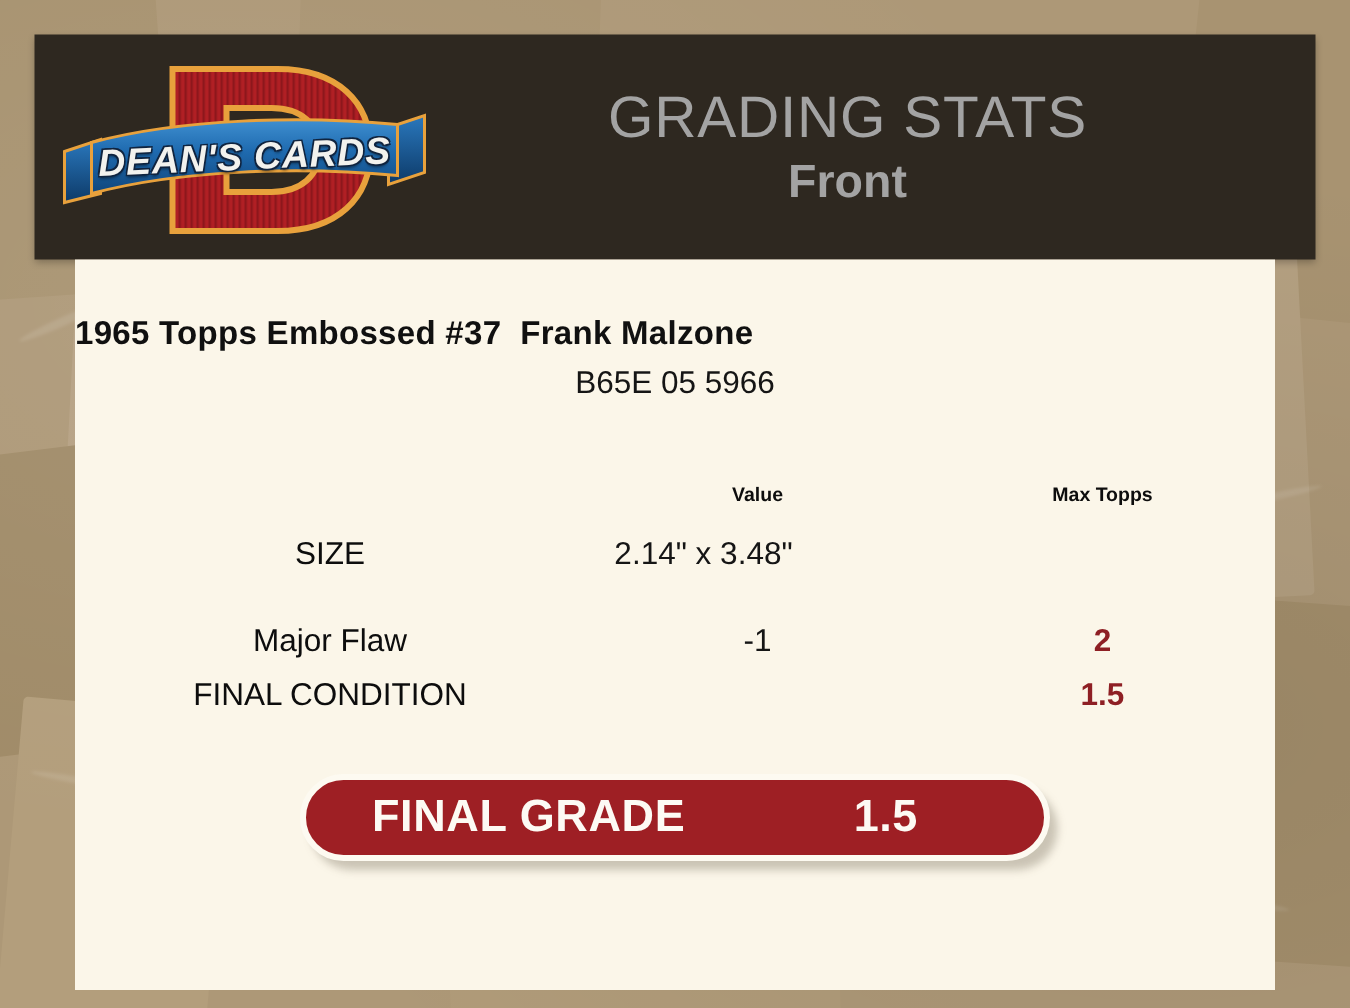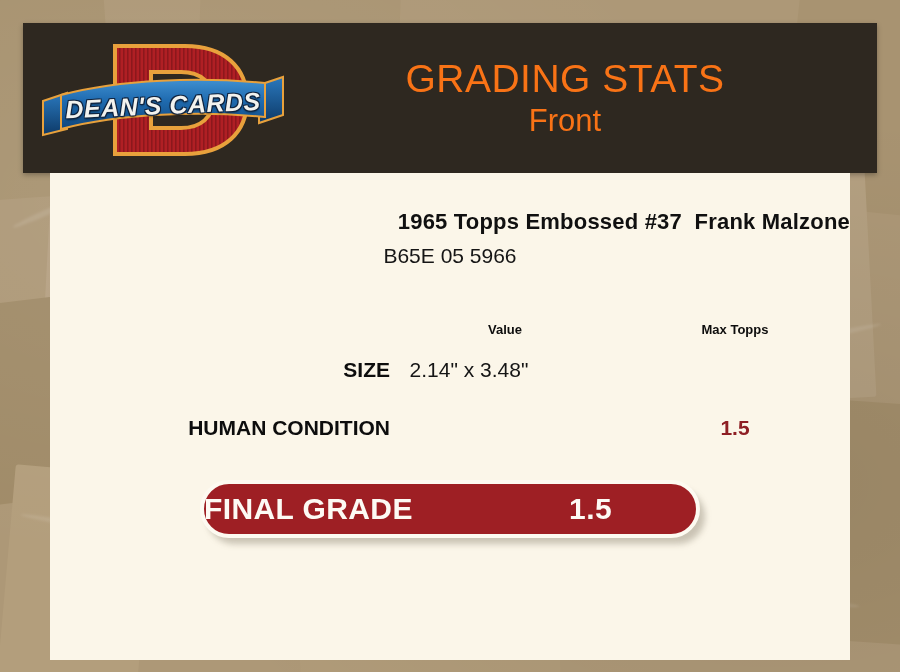--- a/index.html
+++ b/index.html
@@ -111,48 +111,48 @@
     transform: rotate(-2.5deg);
     white-space: nowrap;
     pointer-events: none;
   }
 
   
   .header-titles {
     flex: 1;
     text-align: center;
     padding-right: 40px;
-    color: #f97316;
+    color: #a3a3a3;
   }
   .title-main {
     font-size: 39px;
     font-weight: normal;
     letter-spacing: 0.5px;
     line-height: 1.12;
   }
   .title-sub {
     font-size: 31px;
-    font-weight: normal;
+    font-weight: bold;
     line-height: 1.15;
     margin-top: 2px;
   }
 
   
   .panel {
     position: absolute;
     left: 50px;
     top: 173px;
     width: 800px;
     height: 487px;
     background: #fbf6e9;
     padding-top: 36px;
   }
 
   .card-title {
-    text-align: right;
+    text-align: left;
     font-size: 22px;
     font-weight: bold;
     color: #101010;
     letter-spacing: 0.2px;
     white-space: pre;
   }
   .card-serial {
     text-align: center;
     font-size: 21px;
     font-weight: normal;
@@ -179,23 +179,23 @@
     font-size: 13px;
     font-weight: bold;
     color: #0d0d0d;
     text-align: center;
     height: 38px;
   }
   .stats thead th.h-blank { text-align: left; }
 
   .row-label {
     font-size: 21px;
-    font-weight: bold;
+    font-weight: normal;
     color: #0d0d0d;
-    text-align: right;
+    text-align: center;
     padding-left: 102px;
     white-space: nowrap;
   }
   .row-value {
     font-size: 21px;
     font-weight: normal;
     color: #151515;
     text-align: center;
   }
   .row-max {
@@ -241,21 +241,21 @@
     background: #9e1f24;
     border: 4px solid #fdfaf1;
     border-radius: 32px;
     display: flex;
     align-items: center;
     color: #fdfaf4;
     font-size: 30px;
     font-weight: bold;
     letter-spacing: 0.4px;
   }
-  .final-label { }
+  .final-label { margin-left: 44px; }
   .final-score { margin-left: auto; margin-right: 84px; }
 </style>
 </head>
 <body>
 
 <div class="page">
 
   <div class="bg-texture">
     <div class="bg-blob b1"></div>
     <div class="bg-blob b2"></div>
@@ -342,22 +342,27 @@
         <tr class="r-size">
           <td class="row-label">SIZE</td>
           <td class="row-value size-val">2.14" x 3.48"</td>
           <td class="row-max"></td>
         </tr>
         <tr class="r-spacer">
           <td></td>
             <td></td>
             <td></td>
         </tr>
+        <tr class="r-flaw">
+          <td class="row-label">Major Flaw</td>
+          <td class="row-value">-1</td>
+          <td class="row-max">2</td>
+        </tr>
         <tr class="r-human">
-          <td class="row-label">HUMAN CONDITION</td>
+          <td class="row-label">FINAL CONDITION</td>
           <td class="row-value"></td>
           <td class="row-max">1.5</td>
         </tr>
       </tbody>
     </table>
 
     <div class="final-wrap">
       <div class="final-shadow">
         <div class="final-bar">
           <span class="final-label">FINAL GRADE</span>

